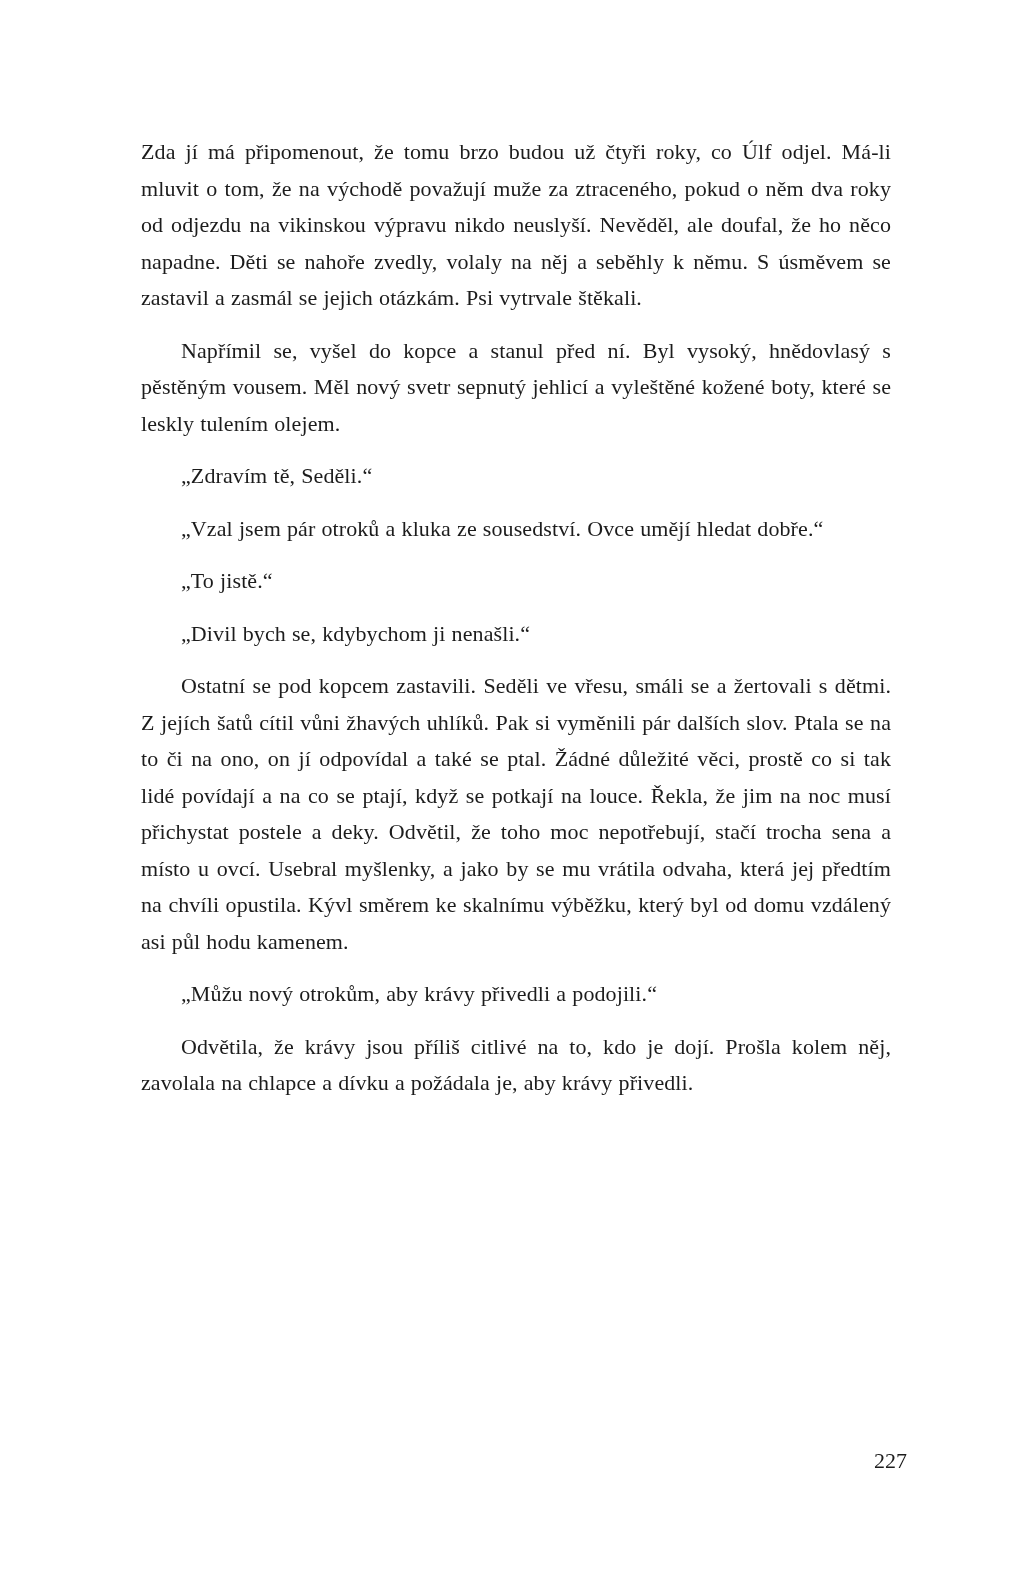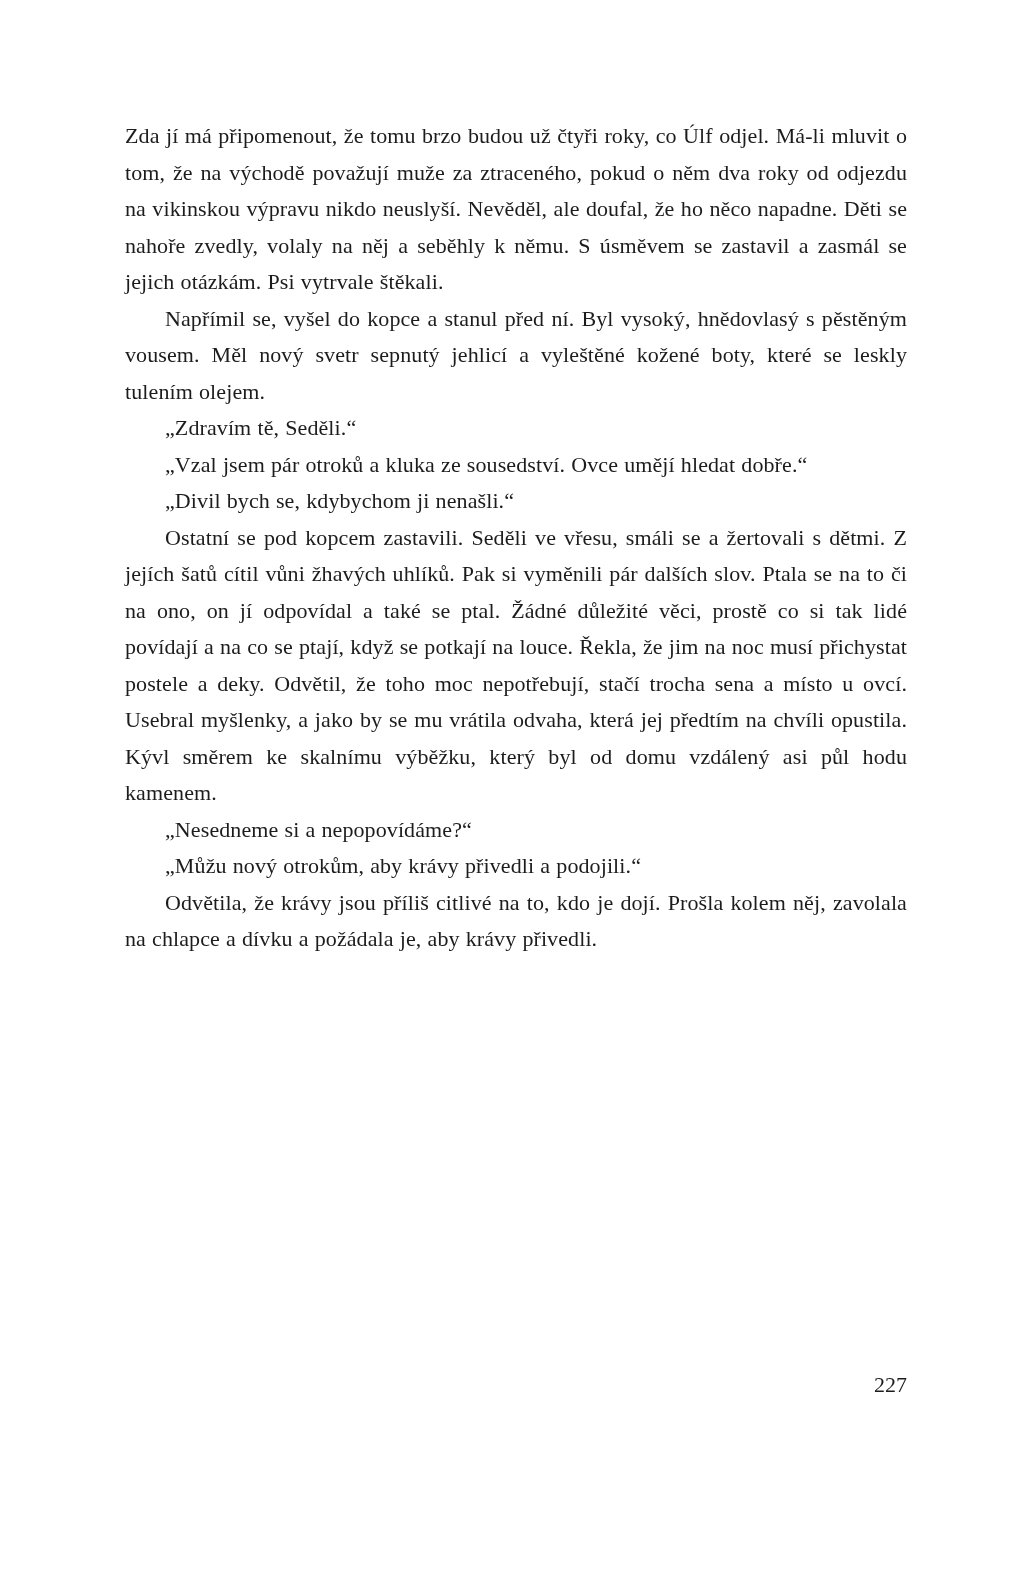--- a/index.html
+++ b/index.html
@@ -15,48 +15,48 @@
     box-sizing: border-box;
     padding: 118px 124px 0 125px;
     font-family: "Liberation Serif", "DejaVu Serif", serif;
     color: #1c1c1c;
     overflow: hidden;
   }
   .text-block {
     width: 782px;
   }
   .para {
-    margin: 0;
+    margin: 16px;
     font-size: 22px;
     line-height: 36.5px;
     text-align: justify;
     text-indent: 40px;
     letter-spacing: 0.1px;
     word-spacing: 0.5px;
   }
   .para.no-indent {
     text-indent: 0;
   }
   .page-number {
     position: absolute;
     right: 124px;
-    top: 1372px;
+    top: 1448px;
     font-size: 22px;
     color: #1c1c1c;
   }
 </style>
 </head>
 <body>
 
 <div class="page">
   <div class="text-block">
     <p class="para no-indent">Zda jí má připomenout, že tomu brzo budou už čtyři roky, co Úlf odjel. Má-li mluvit o tom, že na východě považují muže za ztraceného, pokud o něm dva roky od odjezdu na vikinskou výpravu nikdo neuslyší. Nevěděl, ale doufal, že ho něco napadne. Děti se nahoře zvedly, volaly na něj a seběhly k němu. S úsměvem se zastavil a zasmál se jejich otázkám. Psi vytrvale štěkali.</p>
     <p class="para">Napřímil se, vyšel do kopce a stanul před ní. Byl vysoký, hnědovlasý s pěstěným vousem. Měl nový svetr sepnutý jehlicí a vyleštěné kožené boty, které se leskly tulením olejem.</p>
     <p class="para">„Zdravím tě, Seděli.“</p>
     <p class="para">„Vzal jsem pár otroků a kluka ze sousedství. Ovce umějí hledat dobře.“</p>
+    <p class="para">„To jistě.“</p>
     <p class="para">„Divil bych se, kdybychom ji nenašli.“</p>
     <p class="para">Ostatní se pod kopcem zastavili. Seděli ve vřesu, smáli se a žertovali s dětmi. Z jejích šatů cítil vůni žhavých uhlíků. Pak si vyměnili pár dalších slov. Ptala se na to či na ono, on jí odpovídal a také se ptal. Žádné důležité věci, prostě co si tak lidé povídají a na co se ptají, když se potkají na louce. Řekla, že jim na noc musí přichystat postele a deky. Odvětil, že toho moc nepotřebují, stačí trocha sena a místo u ovcí. Usebral myšlenky, a jako by se mu vrátila odvaha, která jej předtím na chvíli opustila. Kývl směrem ke skalnímu výběžku, který byl od domu vzdálený asi půl hodu kamenem.</p>
-    <p class="para">„Nesedneme si a nepopovídáme?“</p>
     <p class="para">„Můžu nový otrokům, aby krávy přivedli a podojili.“</p>
     <p class="para">Odvětila, že krávy jsou příliš citlivé na to, kdo je dojí. Prošla kolem něj, zavolala na chlapce a dívku a požádala je, aby krávy přivedli.</p>
   </div>
   <div class="page-number">227</div>
 </div>
 
 </body></html>

